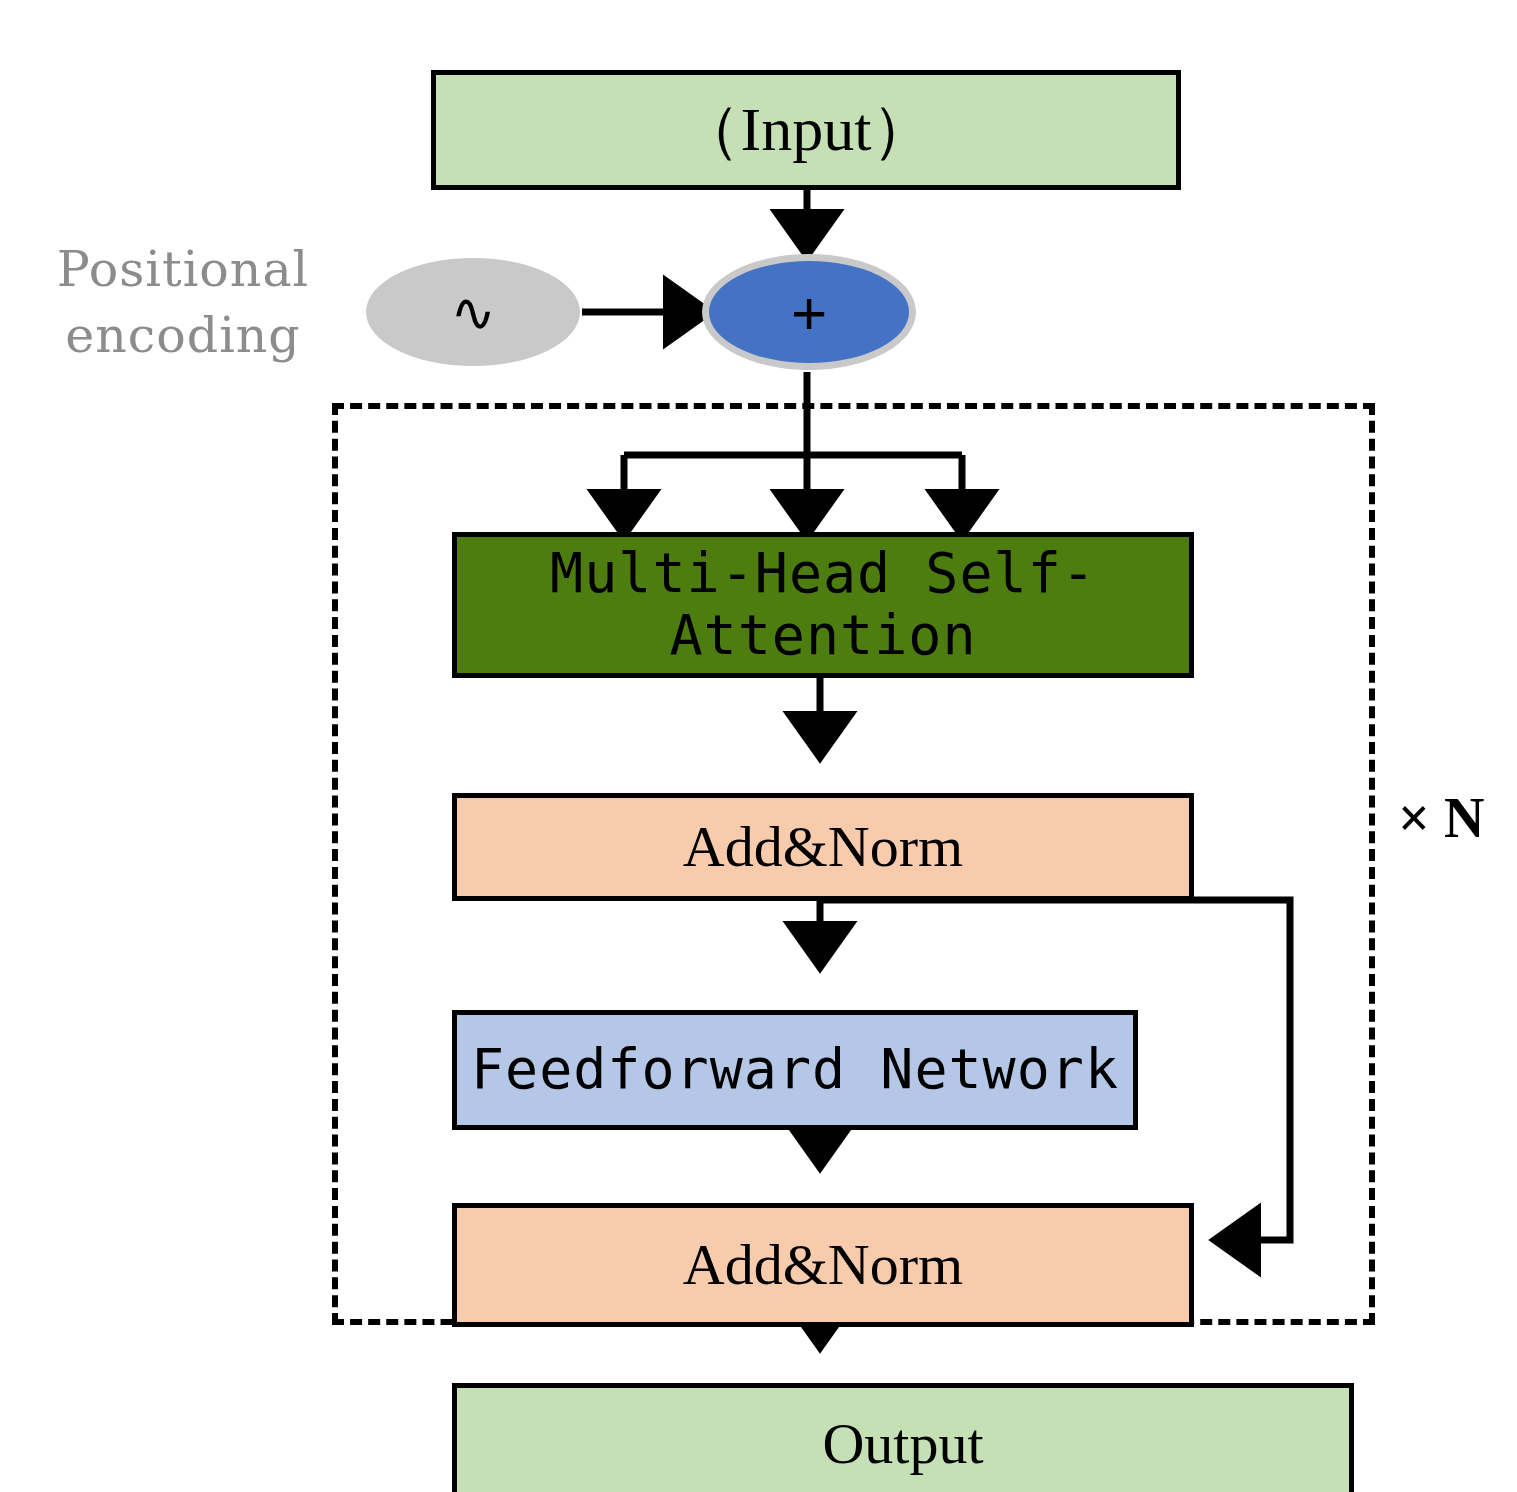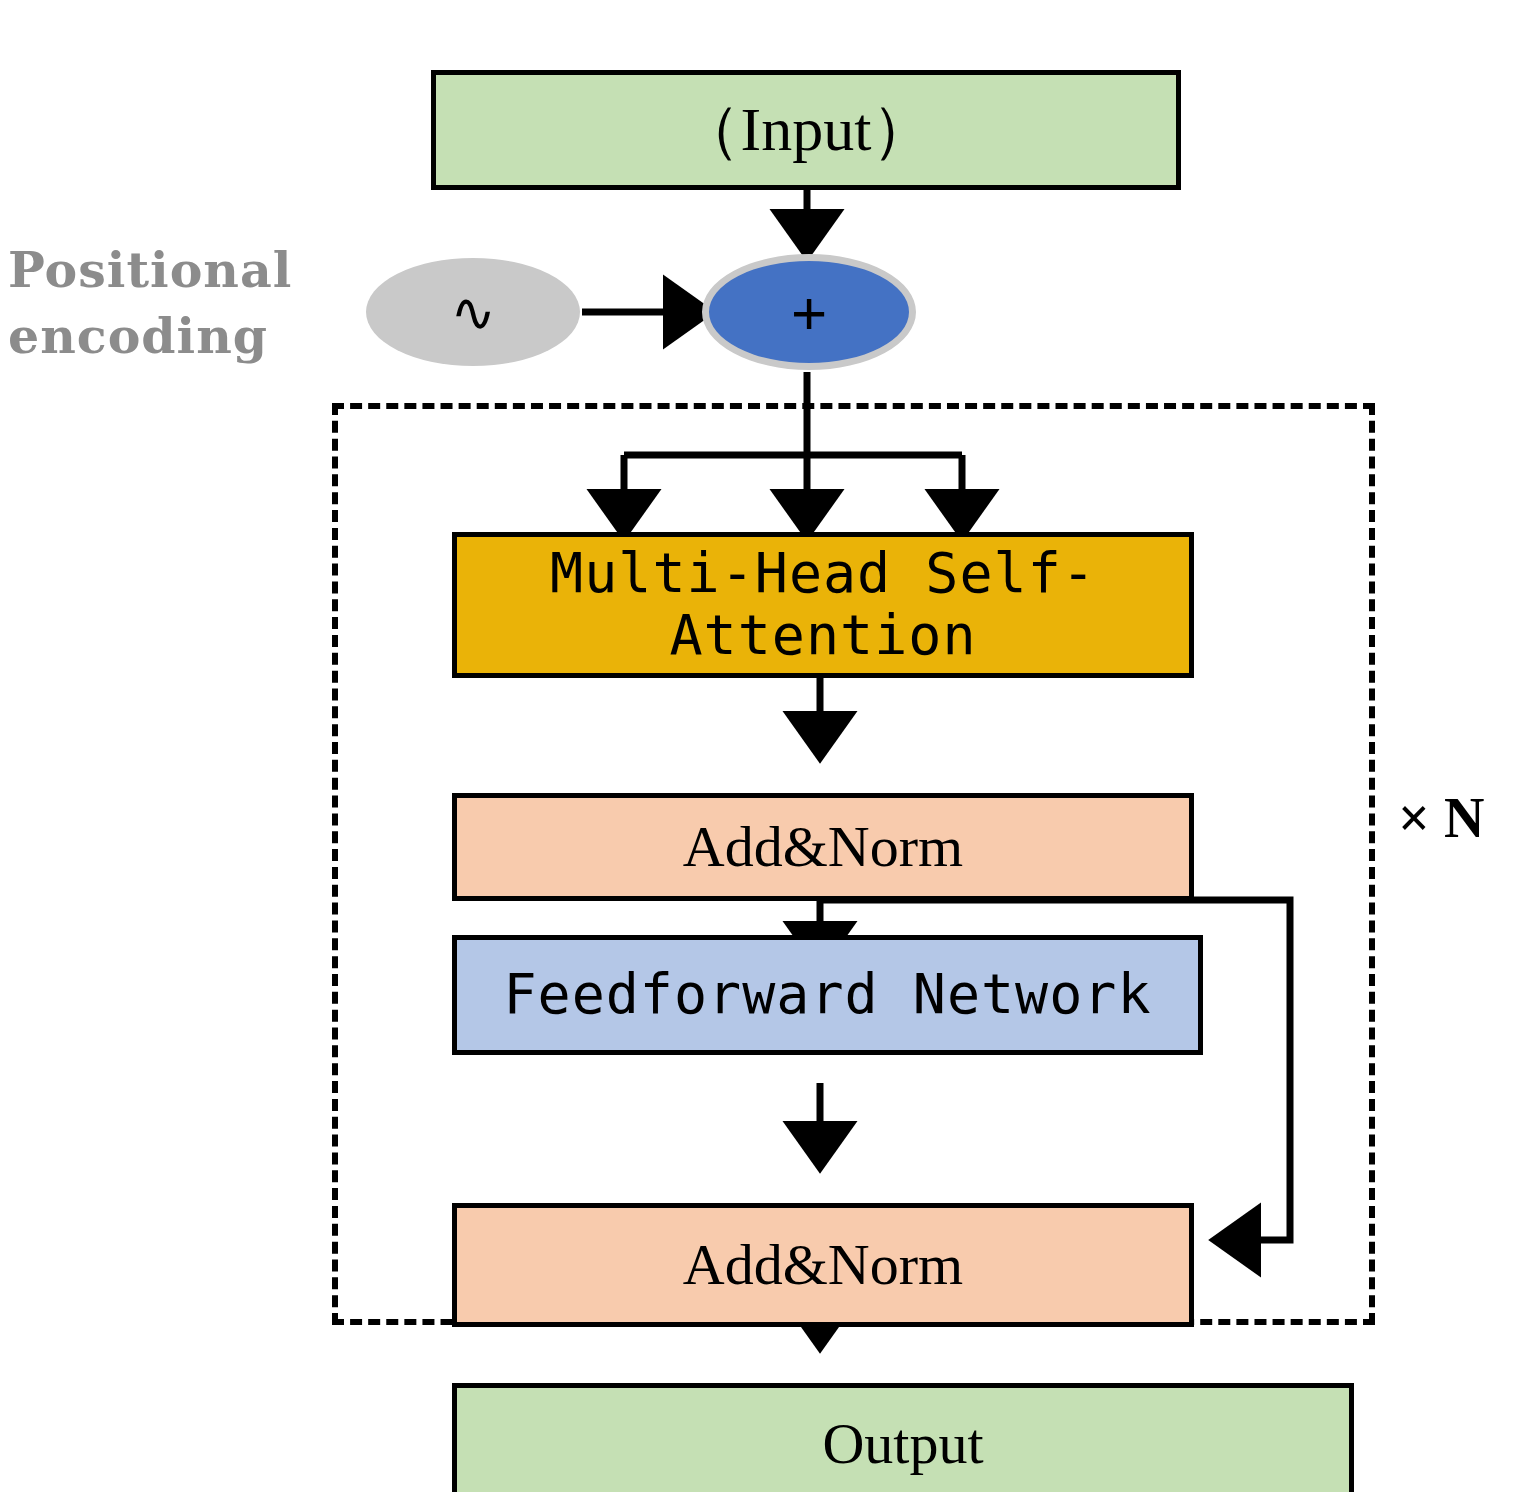--- a/index.html
+++ b/index.html
@@ -31,31 +31,31 @@
   .serif-node { font-family: "Liberation Serif", serif; margin-top: 40px; }
   .mono-node  { font-family: "DejaVu Sans Mono", monospace; }
 
   #node-input {
     left: 431px; top: 30px; width: 750px; height: 120px;
     background: #c5e0b4;
     font-size: 62px;
   }
   #node-attention {
     left: 452px; top: 532px; width: 742px; height: 146px;
-    background: #eab308;
+    background: #4d7c0f;
     font-size: 55px;
     letter-spacing: 1px;
   }
   #node-addnorm-1 {
     left: 452px; top: 753px; width: 742px; height: 108px;
     background: #f8cbad;
     font-size: 58px;
   }
   #node-feedforward {
-    left: 452px; top: 935px; width: 751px; height: 120px;
+    left: 452px; top: 1010px; width: 686px; height: 120px;
     background: #b4c7e7;
     font-size: 55px;
     letter-spacing: 1px;
   }
   #node-addnorm-2 {
     left: 452px; top: 1163px; width: 742px; height: 124px;
     background: #f8cbad;
     font-size: 58px;
   }
   #node-output {
@@ -84,27 +84,26 @@
     background: #4472c4;
     border: 7px solid #c9c9c9;
     font-size: 62px;
     font-family: "Liberation Sans", sans-serif;
   }
 
   #label-pe {
     position: absolute;
     left: 8px; top: 237px;
     width: 350px;
-    text-align: left;
+    text-align: center;
     color: #8c8c8c;
     font-family: "DejaVu Serif", serif;
     font-size: 49px;
     line-height: 1.35;
     letter-spacing: 1px;
-    font-weight: bold;
   }
   #label-xn {
     position: absolute;
     left: 1398px; top: 786px;
     font-family: "Liberation Serif", serif;
     font-size: 56px;
     font-weight: bold;
     color: #000000;
     white-space: nowrap;
   }

